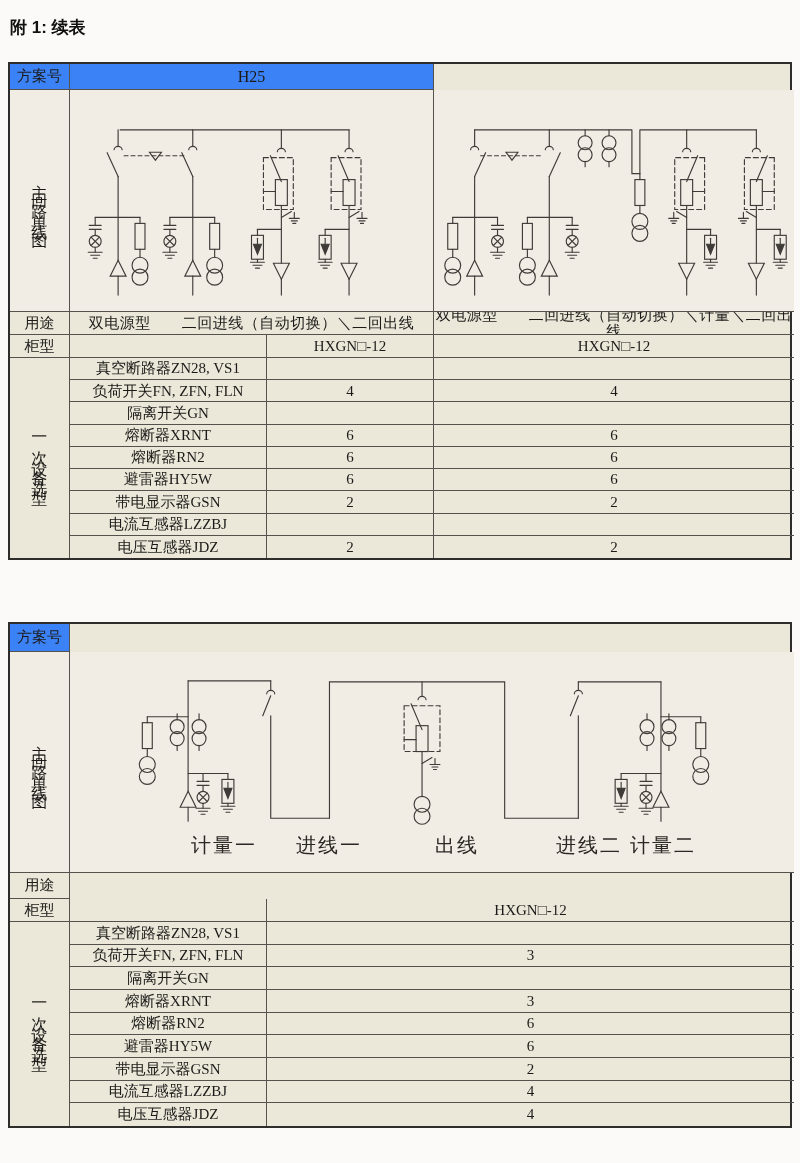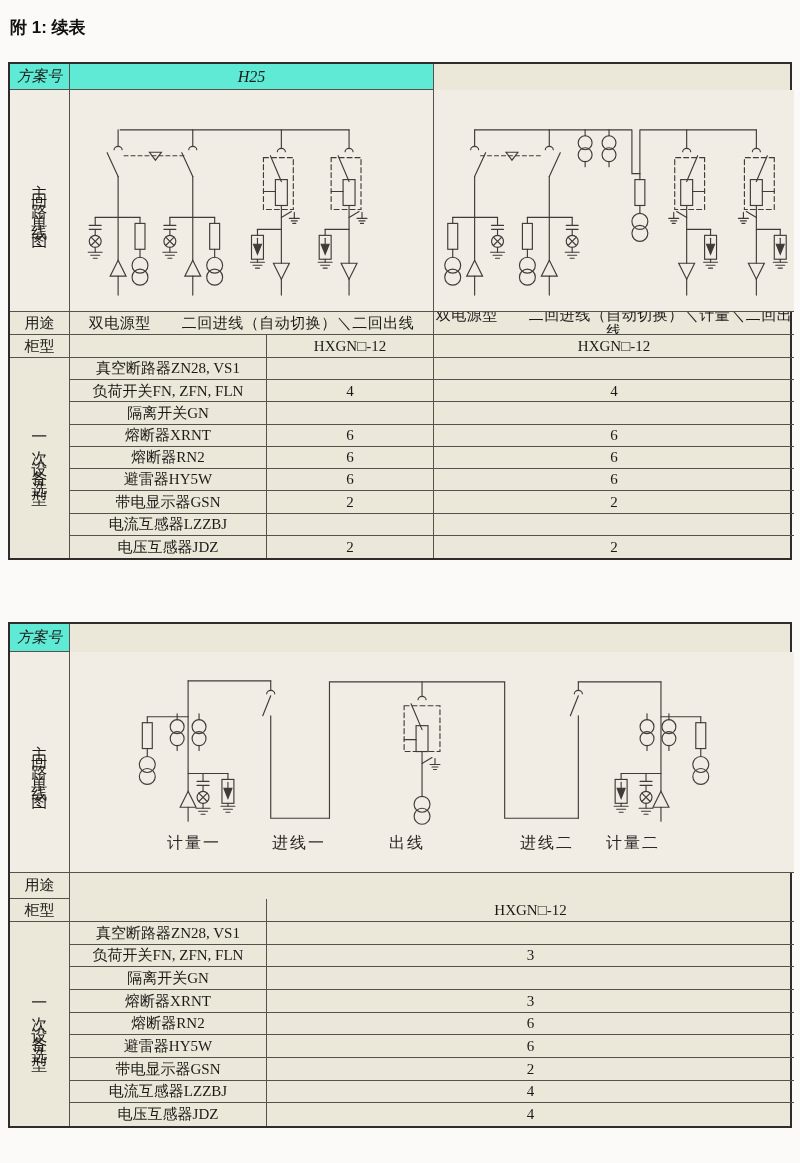--- a/index.html
+++ b/index.html
@@ -2,27 +2,27 @@
 <html><head>
 <meta charset="utf-8">
 <style>
   html,body{margin:0;padding:0;}
   .page{position:relative;width:800px;height:1163px;background:#fbfaf8;font-family:"Liberation Serif",serif;color:#1c1a18;overflow:hidden;}
   .title{position:absolute;left:10px;top:16px;font-family:"Liberation Sans",sans-serif;font-weight:bold;font-size:17px;color:#111;}
   .t{position:absolute;display:grid;background:#ebe8da;border:2px solid #2f2d2b;box-sizing:border-box;}
   .c{border-right:1px solid #55524e;border-bottom:1px solid #55524e;display:flex;align-items:center;justify-content:center;font-size:15px;line-height:1.1;overflow:hidden;box-sizing:border-box;text-align:center;}
   .nr{border-right:none;}
   .nb{border-bottom:none;}
-  .blue{background:#5eead4;font-style:italic;}
+  .blue{background:#3b82f6;}
   .diagbg{background:#f2ede4;padding:0;position:relative;}
   .vlab{writing-mode:vertical-lr;text-orientation:upright;letter-spacing:10px;font-size:16px;}
   .hdr{font-size:16px;}
   .usage{font-size:15px;letter-spacing:0.5px;}
   svg.diag{display:block;width:100%;height:100%;}
-  .cap{position:absolute;width:90px;text-align:left;top:182px;font-size:16px;color:#2a2724;letter-spacing:2px;}
+  .cap{position:absolute;width:90px;text-align:right;top:182px;font-size:20px;color:#2a2724;letter-spacing:2px;}
 </style>
 </head>
 <body>
 
 <div class="page">
 
   <svg width="0" height="0" style="position:absolute" aria-hidden="true">
     <defs>
       <g id="gnd">
           <path d="M-7,0 H7 M-4.5,3 H4.5 M-2,6 H2"></path>
@@ -239,21 +239,21 @@
           <use href="#ct" transform="translate(578,62)"></use>
             <use href="#ct" transform="translate(600,62)"></use>
           <path d="M552,122 H592"></path>
             <use href="#arr" transform="translate(552,122)"></use>
             <use href="#lamp" transform="translate(577,122)"></use>
         </g>
       </svg>
       <span class="cap" style="left:97px">计量一</span>
       <span class="cap" style="left:202px">进线一</span>
       <span class="cap" style="left:319px">出线</span>
-      <span class="cap" style="left:450px">进线二</span>
+      <span class="cap" style="left:462px">进线二</span>
       <span class="cap" style="left:536px">计量二</span>
     </div>
 
     <div class="c" style="grid-row:3;grid-column:1">用途</div>
 
     <div class="c" style="grid-row:4;grid-column:1">柜型</div>
     <div class="c" style="grid-row:4;grid-column:2"></div>
     <div class="c nr" style="grid-row:4;grid-column:3">HXGN□-12</div>
 
     <div class="c nb" style="grid-row:5/14;grid-column:1">

